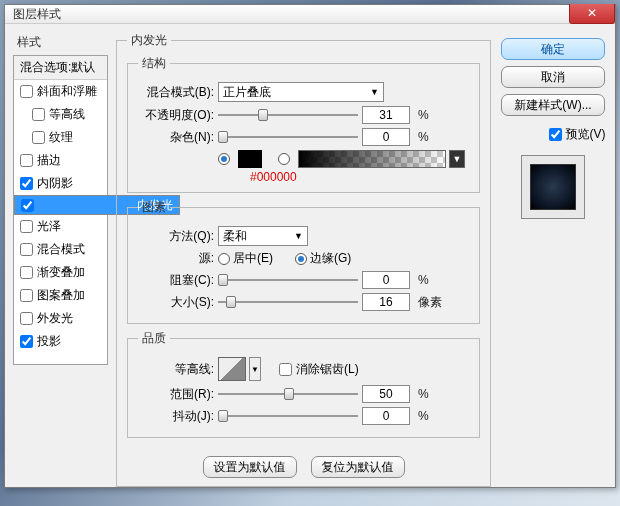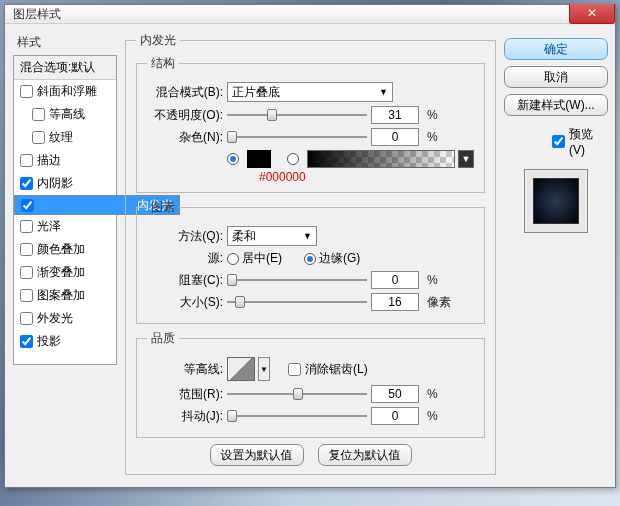--- a/index.html
+++ b/index.html
@@ -2,21 +2,21 @@
 <html><head>
 <meta charset="utf-8">
 <style>
 * { box-sizing: border-box; margin: 0; padding: 0; font-family: "Microsoft YaHei", "SimSun", sans-serif; font-size: 12px; }
 body { background: linear-gradient(135deg, #8aa0b8 0%, #5a7090 40%, #c0d0e0 70%, #dde6ee 100%); width: 620px; height: 506px; overflow: hidden; }
 .dialog { position: absolute; left: 4px; top: 4px; width: 612px; height: 484px; background: #f0f0f0; border: 1px solid #7a7a7a; box-shadow: 2px 2px 6px rgba(0,0,0,.3); }
 .titlebar { height: 19px; background: linear-gradient(#fff,#eaeaea); border-bottom: 1px solid #ccc; display: flex; align-items: center; padding-left: 8px; position: relative; }
 .titlebar .title { color: #333; }
 .closebtn { position: absolute; right: 0; top: -1px; width: 46px; height: 20px; background: linear-gradient(#e06060,#c83030); border: 1px solid #a02020; border-top: none; border-radius: 0 0 3px 3px; color: #fff; text-align: center; line-height: 18px; font-size: 12px; cursor: pointer; }
 .body { display: flex; height: calc(100% - 24px); padding: 8px; gap: 8px; }
-.left { width: 104px; }
+.left { width: 95px; }
 .styles-label { padding: 2px 4px 4px; color: #333; }
 .styles-list { border: 1px solid #a0a0a0; background: #fff; height: 310px; }
 .styles-list .hdr { background: #f0f0f0; border-bottom: 1px solid #ccc; padding: 3px 6px; }
 .styles-list .item { padding: 3px 6px; display: flex; align-items: center; gap: 4px; }
 .styles-list .item.indent { padding-left: 18px; }
 .styles-list .item.sel { background: #3399ff; color: #fff; }
 .styles-list input[type=checkbox] { width: 13px; height: 13px; }
 .mid { flex: 1; position: relative; }
 fieldset { border: 1px solid #bbb; margin-bottom: 4px; padding: 6px 10px 8px; position: relative; }
 fieldset > legend { padding: 0 4px; color: #333; }
@@ -35,21 +35,21 @@
 .radio.checked .dot::after { content: ""; width: 6px; height: 6px; background: #2a7ad0; border-radius: 50%; }
 .swatch { width: 24px; height: 18px; border: 1px solid #000; }
 .gradbar { width: 148px; height: 18px; border: 1px solid #666; background: linear-gradient(90deg, #000, rgba(0,0,0,0)), repeating-conic-gradient(#ccc 0 25%, #fff 0 50%) 0 0/12px 12px; display:inline-block; }
 .dd { width: 16px; height: 18px; background: #333; border: 1px solid #666; color:#fff; display:inline-flex; align-items:center; justify-content:center; font-size:9px; margin-left:-1px;}
 .hexnote { color: #d00; margin-left: 112px; margin-top:-2px; }
 .contour { width: 28px; height: 24px; border: 1px solid #666; background: linear-gradient(135deg,#eee 0 49%, #888 50% 100%); display:inline-block; }
 .contour-dd { width:12px; height:24px; border:1px solid #888; background:#eee; display:inline-flex; align-items:center; justify-content:center; font-size:8px; margin-left:-1px;}
 .chk { width:13px; height:13px; }
 .btn { height: 22px; border: 1px solid #8a8a8a; background: linear-gradient(#fff,#e4e4e4); border-radius: 7px; padding: 0 10px; cursor: pointer; }
 .btn.primary { background: linear-gradient(#dff2ff,#b8e0ff); border-color:#5aa0e0; color:#0050a0; }
-.btnrow { display:flex; gap:14px; justify-content:center; margin-top:6px; }
+.btnrow { display:flex; gap:14px; justify-content:center; margin-top:18px; }
 .right { width: 108px; display:flex; flex-direction:column; gap:6px; align-items:center; padding-top:6px; }
 .right .btn { width: 104px; }
 .preview-chk { display:flex; align-items:center; gap:4px; margin-top:4px;padding-left:48px; }
 .preview-box { width:64px; height:64px; border:1px solid #888; background:#e8e8e8; display:flex; align-items:center; justify-content:center; margin-top:6px; }
 .preview-inner { width:46px; height:46px; background: radial-gradient(circle at 50% 50%, #2a3a50 0%, #0a1220 70%, #000 100%); border:1px solid #333; }
 </style>
 </head>
 <body>
 
 <div class="dialog">
@@ -87,21 +87,21 @@
             <div class="item sel">
               <input type="checkbox" checked="" style="">
               <span>内发光</span>
             </div>
             <div class="item">
               <input type="checkbox" style="">
               <span>光泽</span>
             </div>
             <div class="item">
               <input type="checkbox" style="">
-              <span>颜色叠加</span>
+              <span>混合模式</span>
             </div>
             <div class="item">
               <input type="checkbox" style="">
               <span>渐变叠加</span>
             </div>
             <div class="item">
               <input type="checkbox" style="">
               <span>图案叠加</span>
             </div>
             <div class="item">

